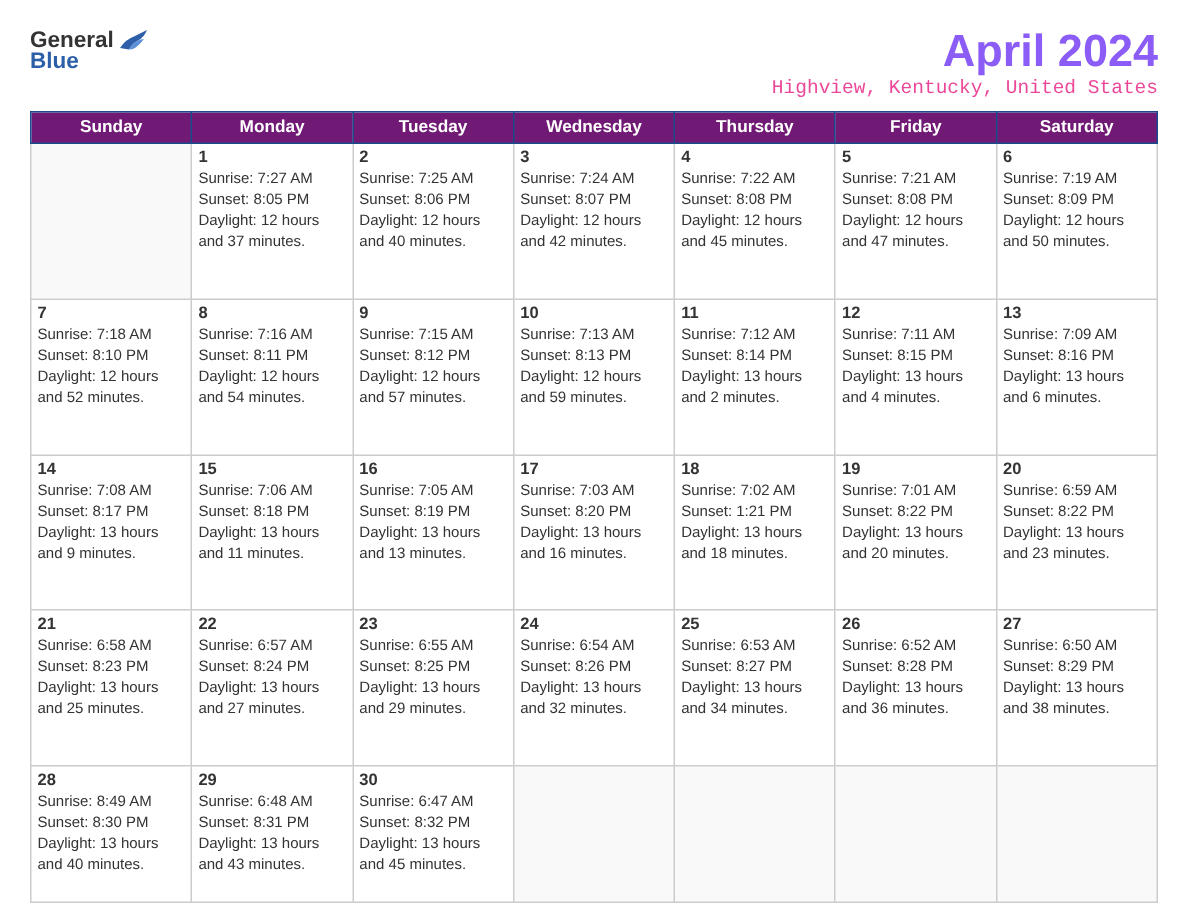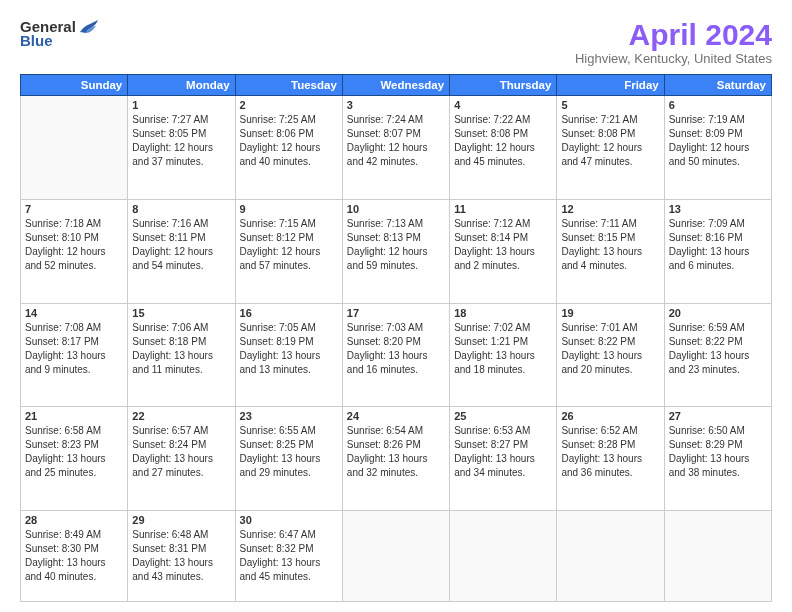--- a/index.html
+++ b/index.html
@@ -41,35 +41,36 @@
       text-align: right;
     }
     .month-year {
       font-size: 30px;
       font-weight: bold;
       color: #8b5cf6;
       line-height: 1.1;
     }
     .location {
       font-size: 13px;
-      color: #737373;
+      color: #ec4899;
+      font-family: Liberation Mono, monospace;
     }
     .calendar {
       width: 100%;
       border-collapse: collapse;
       flex: 1;
     }
     .calendar th {
-      background: #3b82f6;
+      background: #701a75;
       color: #fff;
       font-size: 11.5px;
       font-weight: bold;
       padding: 4px 5px;
       border: 1px solid #1a4a8a;
-      text-align: right;
+      text-align: center;
     }
     .calendar td {
       border: 1px solid #ccc;
       vertical-align: top;
       padding: 3px 4px;
       font-size: 9.5px;
       color: #333;
       width: calc(100% / 7);
       height: 88px;
     }

